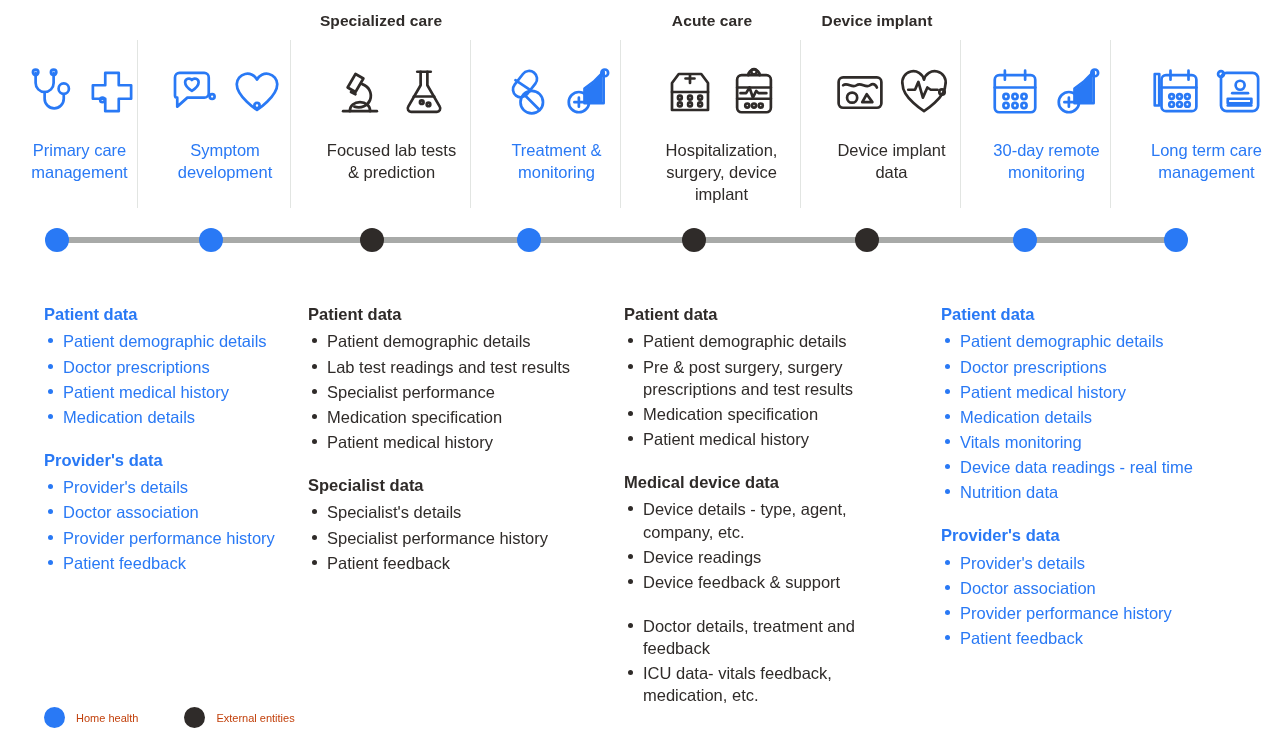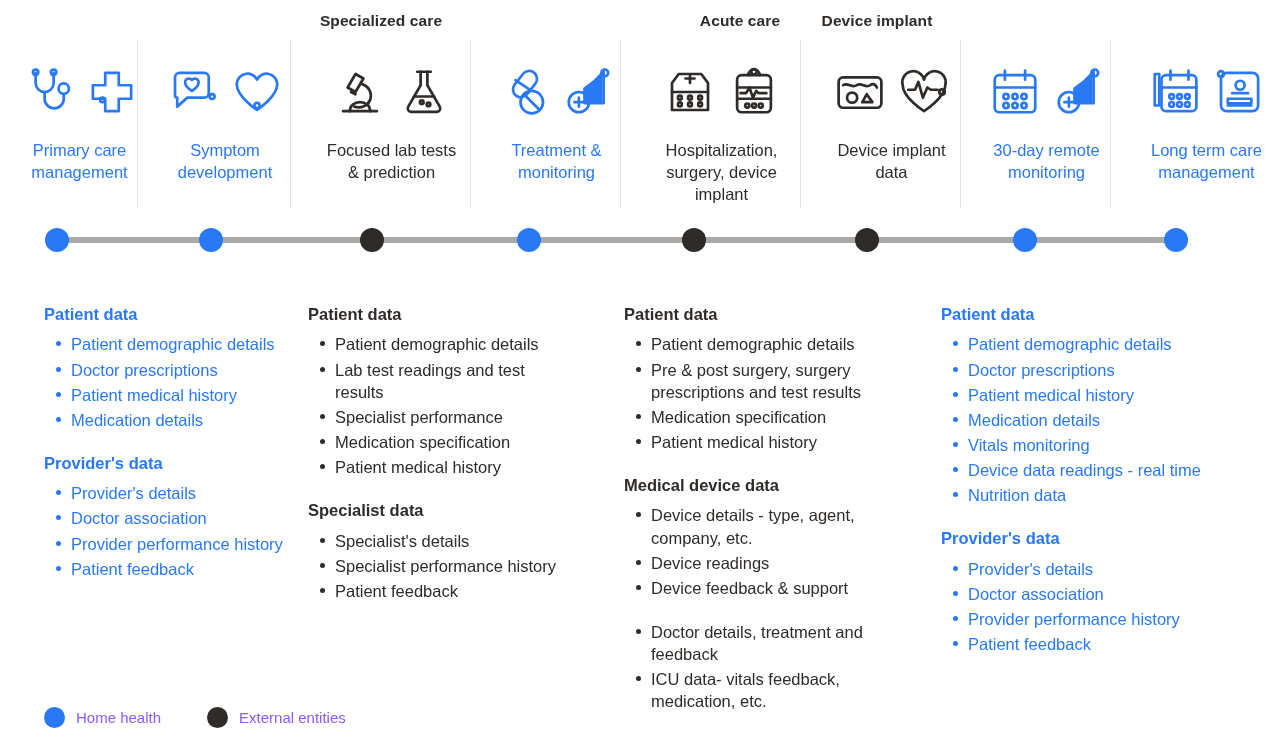--- a/index.html
+++ b/index.html
@@ -56,49 +56,49 @@
   .tl-dot.blue{background:#2979f5;}
   .tl-dot.dark{background:#2f2b29;}
 
   
   .datacol{position:absolute;top:304px;}
   .block{margin-bottom:4px;}
   .block + .block{margin-top:22px;}
   .block-title{
     font-size:16.5px;font-weight:bold;line-height:1.3;margin-bottom:5px;
   }
-  ul.items{list-style:none;margin:8px;padding:0;}
+  ul.items{list-style:none;margin:0;padding:0;}
   ul.items li{
     position:relative;
     padding-left:19px;
     font-size:16.5px;line-height:1.34;
     margin-bottom:3px;
   }
   ul.items li::before{
     content:"";position:absolute;left:4px;top:8px;
     width:5px;height:5px;border-radius:50%;background:currentColor;
   }
   .txt-blue{color:#2979f5;}
   .txt-dark{color:#2f2b29;}
 
   
   .legend{position:absolute;left:44px;top:707px;display:flex;align-items:center;gap:46px;}
   .legend-entry{display:flex;align-items:center;gap:11px;}
   .legend-dot{width:21px;height:21px;border-radius:50%;}
   .legend-dot.blue{background:#2979f5;}
   .legend-dot.dark{background:#2f2b29;}
-  .legend-label{font-size:15px;color:#8b5cf6;white-space:nowrap;}
+  .legend-label{font-size:11px;color:#c2410c;white-space:nowrap;}
 </style>
 </head>
 <body>
 
 <div class="stage">
   <div id="group-headers">
       <div class="group-head" style="left: 381px;">Specialized care</div>
-      <div class="group-head" style="left: 712px; margin-left: 28px;">Acute care</div>
+      <div class="group-head" style="left: 712px;">Acute care</div>
       <div class="group-head" style="left: 877px;">Device implant</div>
     </div>
   <div id="dividers">
       <div class="divider" style="left: 137px; background: rgb(226, 229, 226);"></div>
       <div class="divider" style="left: 290px; background: rgb(226, 229, 226);"></div>
       <div class="divider" style="left: 470px; background: rgb(226, 229, 226);"></div>
       <div class="divider" style="left: 620px; background: rgb(226, 229, 226);"></div>
       <div class="divider" style="left: 800px; background: rgb(226, 229, 226);"></div>
       <div class="divider" style="left: 960px; background: rgb(226, 229, 226);"></div>
       <div class="divider" style="left: 1110px; background: rgb(226, 229, 226);"></div>

